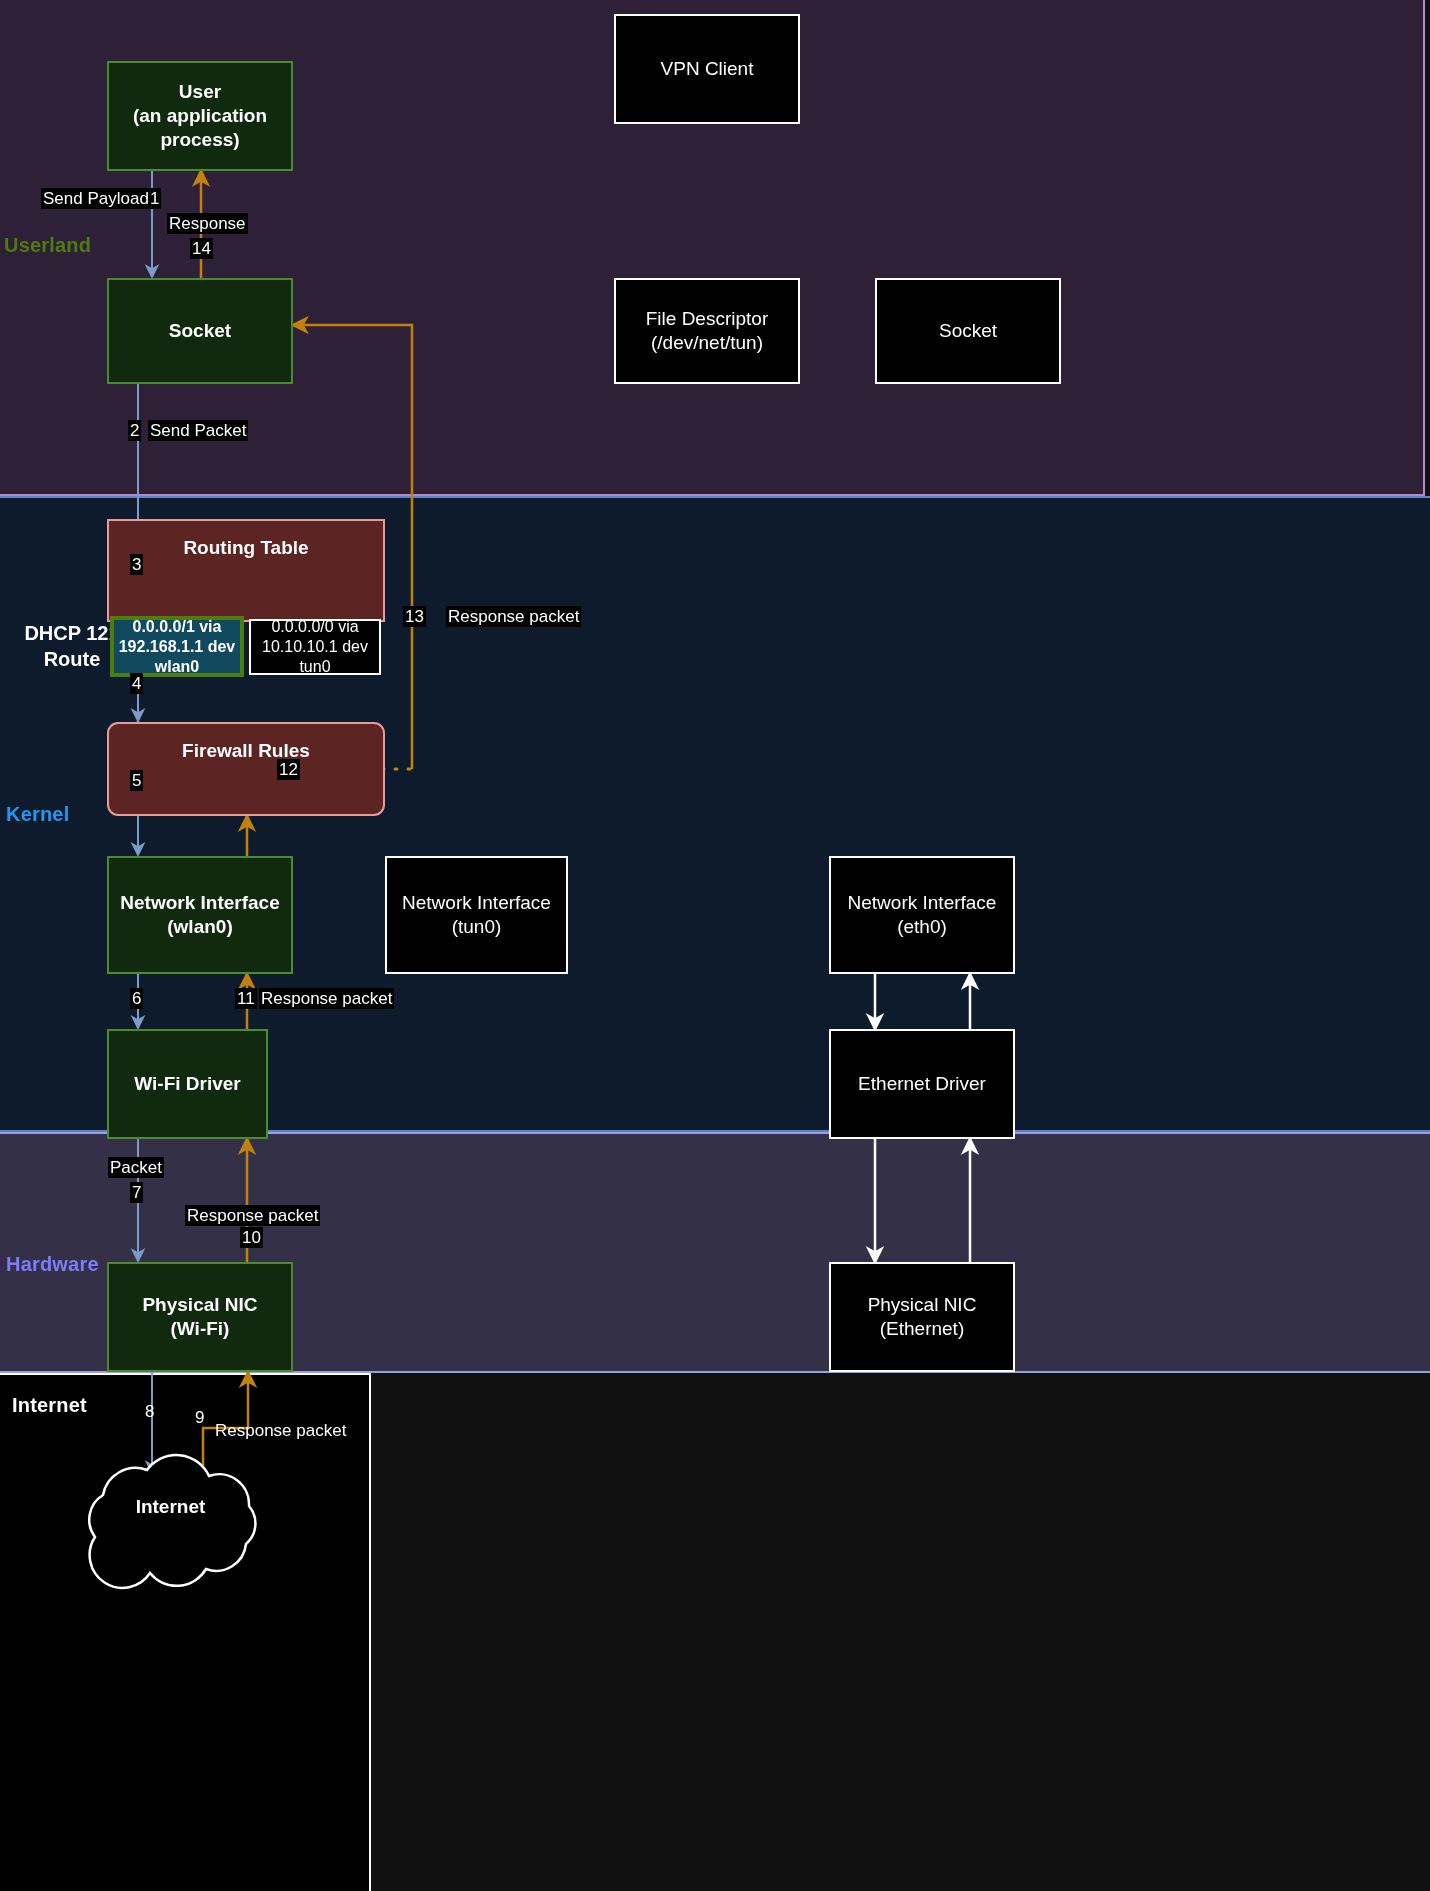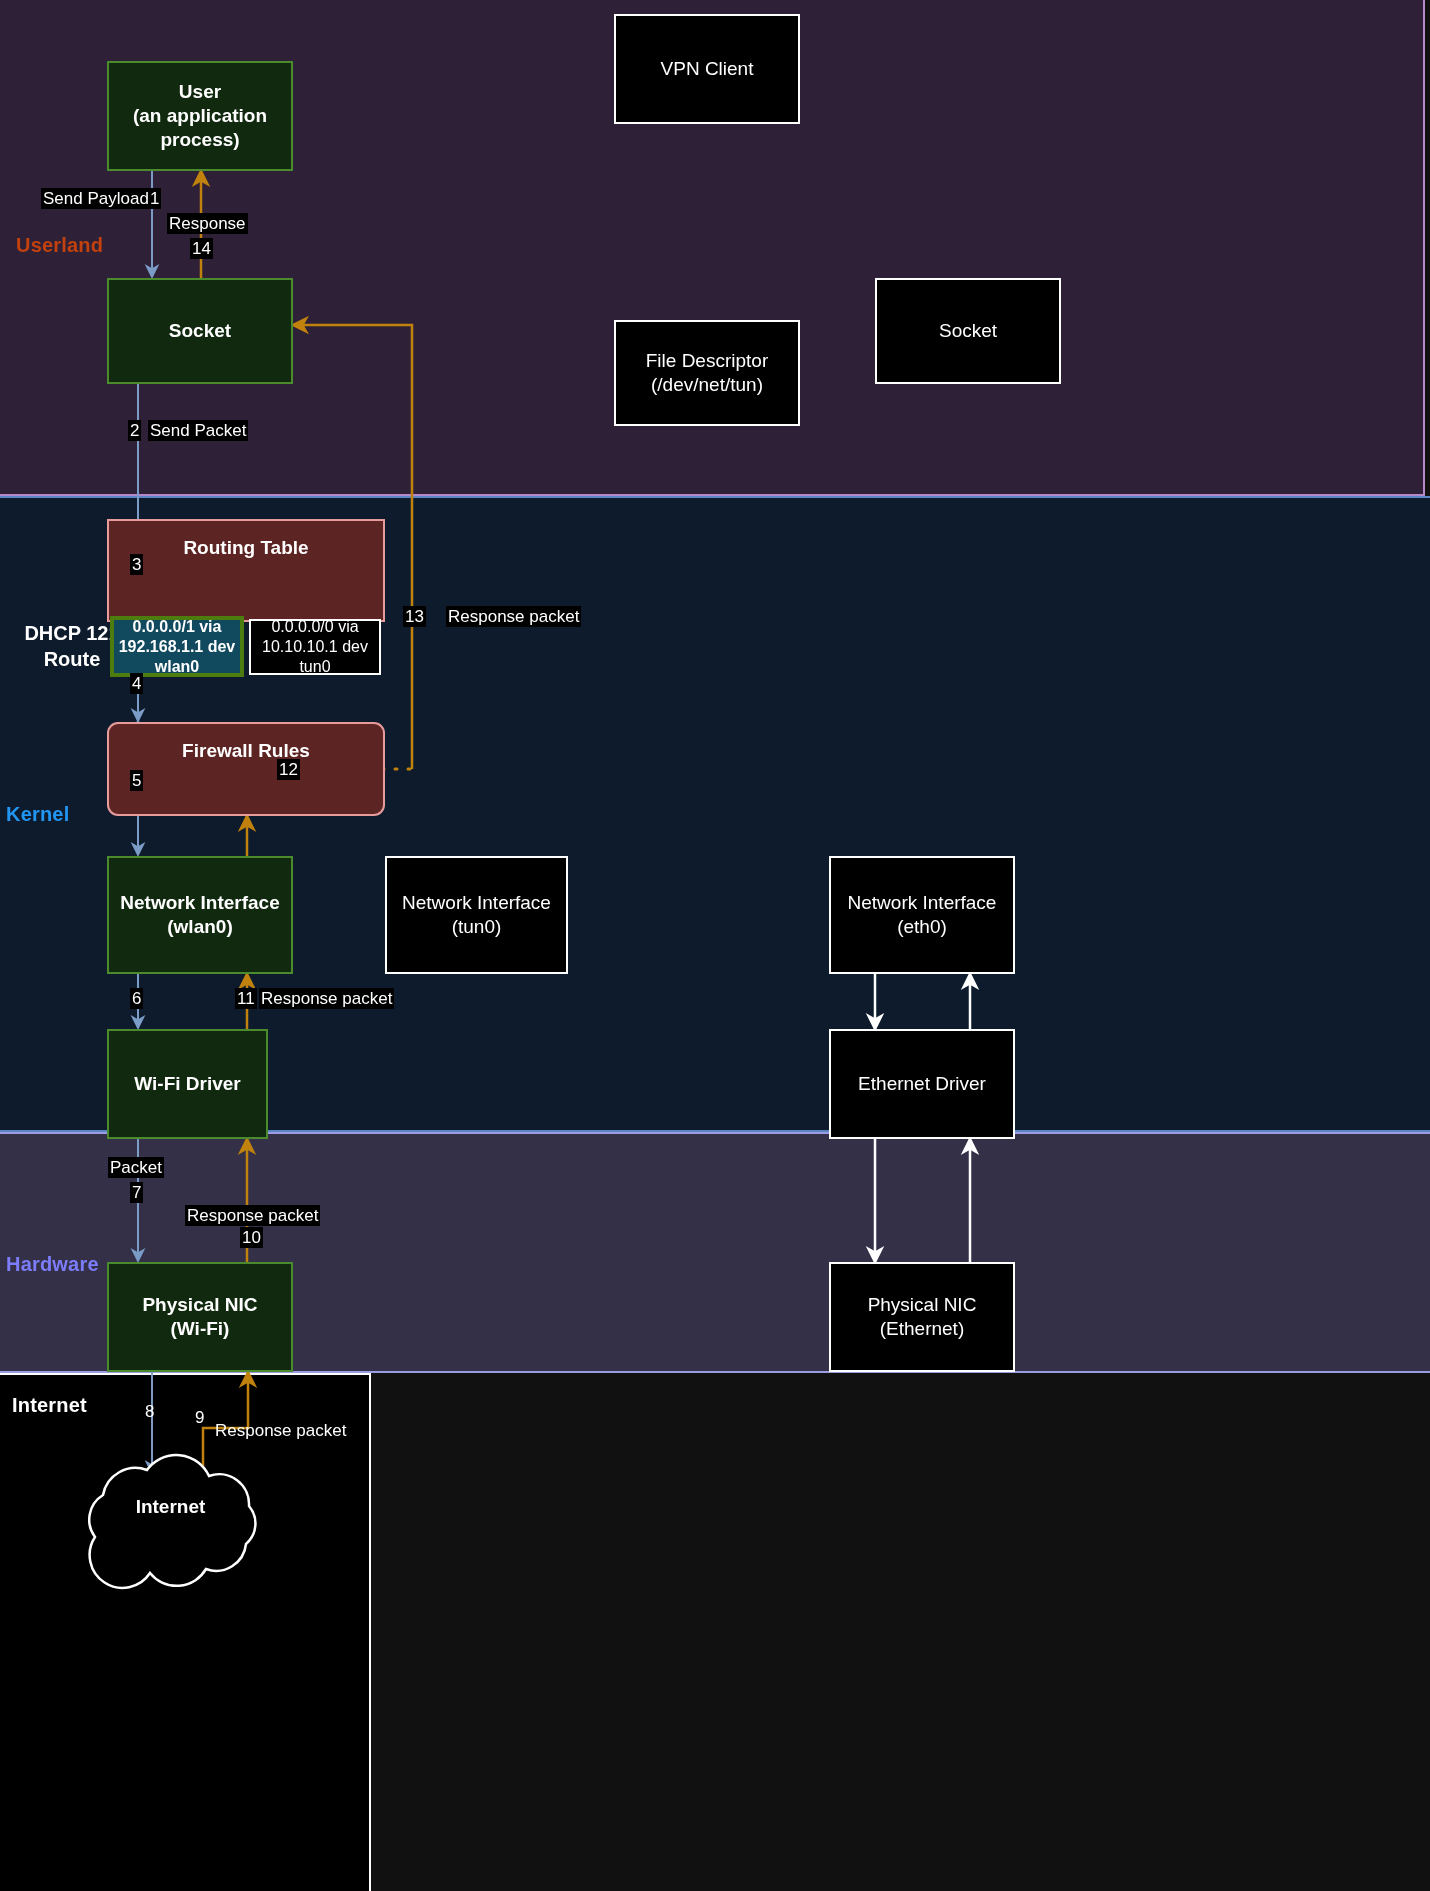--- a/index.html
+++ b/index.html
@@ -31,21 +31,21 @@
   .zone-internet {
     left: 0; top: 1373px; width: 371px; height: 518px;
     background: #000000; border: 2px solid #ffffff;
     border-left: none; border-bottom: none;
   }
 
   .zone-label {
     position: absolute; font-weight: bold; font-size: 20px;
     white-space: nowrap; letter-spacing: .2px;
   }
-  .lbl-userland { left: 16px; top: 234px; color: #c2410c; }
+  .lbl-userland { left: 4px; top: 234px; color: #4d7c0f; }
   .lbl-kernel   { left: 6px; top: 803px; color: #2196f3; }
   .lbl-hardware { left: 6px; top: 1241px; color: #7d7dfb; margin-top: 12px; }
   .lbl-internet { left: 12px; top: 1394px; color: #ffffff; }
   .lbl-dhcp {
     position: absolute; left: 20px; top: 620px; width: 104px;
     color: #ffffff; font-weight: bold; font-size: 20px;
     text-align: center; line-height: 26px;
   }
 
   
@@ -58,21 +58,21 @@
   .node.dark  { background: #000000; border: 2px solid #ffffff; font-weight: normal; font-size: 19px; }
   .node.red   { background: #5d2424; border: 2px solid #e79b9b; font-weight: bold; font-size: 19px;
                 align-items: flex-start; padding-top: 15px; }
   .node.route-sel { background: #11495e; border: 4px solid #4d7c0f; font-weight: bold; font-size: 16px; }
   .node.route-alt { background: #000000; border: 2px solid #ffffff; font-weight: normal; font-size: 16px; }
 
   
   .n-user        { left: 107px; top: 61px;   width: 186px; height: 110px; }
   .n-socket      { left: 107px; top: 278px;  width: 186px; height: 106px; }
   .n-vpn         { left: 614px; top: 14px;   width: 186px; height: 110px; }
-  .n-fd          { left: 614px; top: 278px;  width: 186px; height: 106px; margin-top: 42px; }
+  .n-fd          { left: 614px; top: 278px;  width: 186px; height: 106px; }
   .n-socket2     { left: 875px; top: 278px;  width: 186px; height: 106px; }
 
   .n-routing     { left: 107px; top: 519px;  width: 278px; height: 103px; }
   .n-route-sel   { left: 110px; top: 616px;  width: 134px; height: 61px; }
   .n-route-alt   { left: 249px; top: 619px;  width: 132px; height: 56px; }
   .n-firewall    { left: 107px; top: 722px;  width: 278px; height: 94px; border-radius: 11px; }
 
   .n-ifwlan      { left: 107px; top: 856px;  width: 186px; height: 118px; }
   .n-iftun       { left: 385px; top: 856px;  width: 183px; height: 118px; }
   .n-ifeth       { left: 829px; top: 856px;  width: 186px; height: 118px; }

